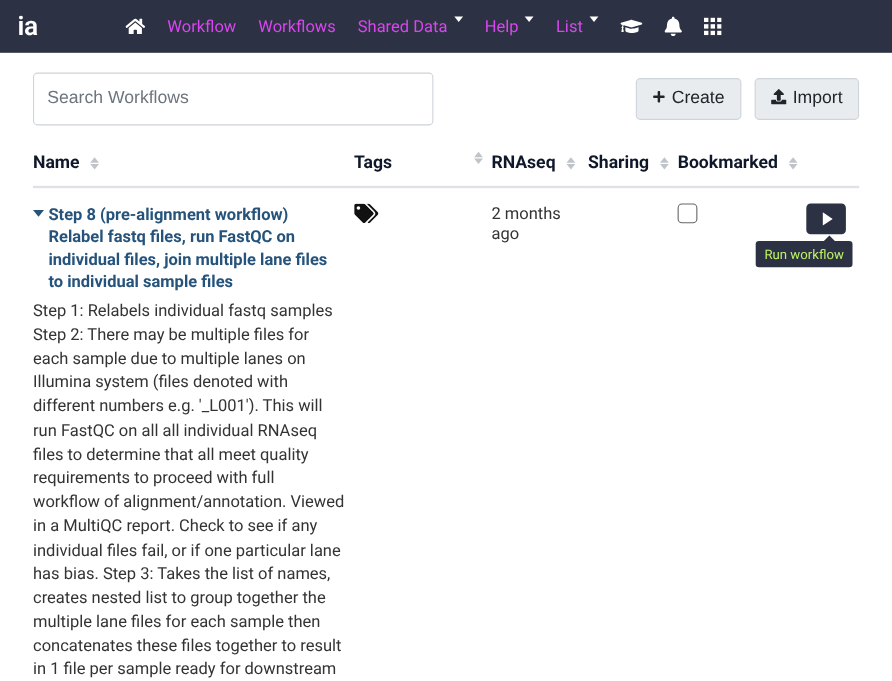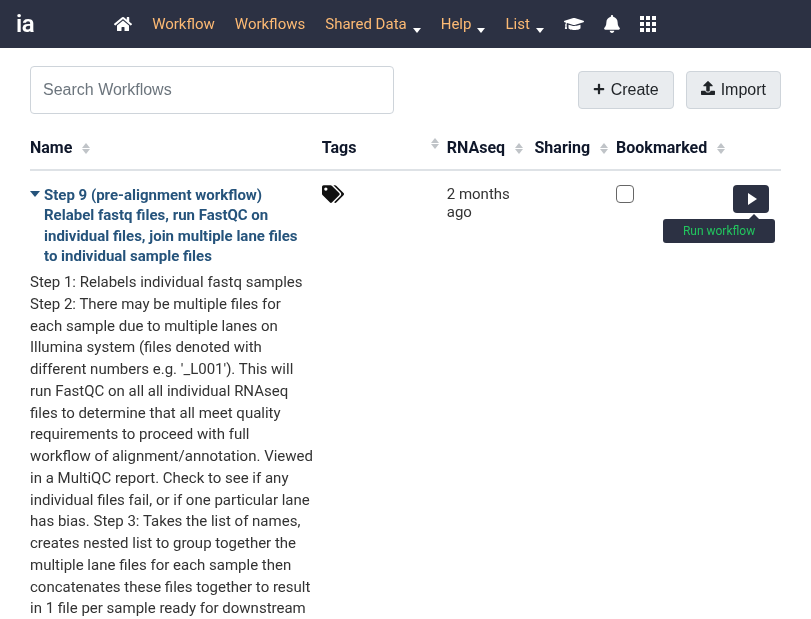--- a/index.html
+++ b/index.html
@@ -27,25 +27,25 @@
     color: #fff;
     margin-right: 80px;
     letter-spacing: -0.5px;
   }
   .nav-items {
     display: flex;
     align-items: center;
     gap: 20px;
   }
   .nav-item {
-    color: #fdba74;
+    color: #d946ef;
     cursor: pointer;
     font-size: 15px;
     display: flex;
-    align-items: flex-end;
+    align-items: flex-start;
     gap: 4px;
   }
   .nav-icon-only svg { display:block; }
   .caret-down {
     width: 0; height: 0;
     border-left: 4px solid transparent;
     border-right: 4px solid transparent;
     border-top: 5px solid #fff;
     margin-left: 2px;
   }
@@ -168,23 +168,23 @@
     border-top: 6px solid transparent;
     border-bottom: 6px solid transparent;
     border-left: 9px solid #fff;
     margin-left: 2px;
   }
   .tooltip {
     position: absolute;
     top: 34px;
     right: -6px;
     background: #2c3143;
-    color: #22c55e;
+    color: #bef264;
     font-size: 12px;
-    padding: 5px 20px;
+    padding: 5px 8px;
     border-radius: 3px;
     white-space: nowrap;
   }
   .tooltip::before {
     content: "";
     position: absolute;
     top: -5px;
     right: 16px;
     border-left: 5px solid transparent;
     border-right: 5px solid transparent;
@@ -307,21 +307,21 @@
             </span>
         </th>
         <th class="col-actions"></th>
       </tr>
     </thead>
     <tbody>
       <tr>
         <td class="col-name">
           <div class="wf-title">
             <span class="caret"></span>
-            <span>Step 9 (pre-alignment workflow) Relabel fastq files, run FastQC on individual files, join multiple lane files to individual sample files</span>
+            <span>Step 8 (pre-alignment workflow) Relabel fastq files, run FastQC on individual files, join multiple lane files to individual sample files</span>
           </div>
           <div class="wf-desc">Step 1: Relabels individual fastq samples Step 2: There may be multiple files for each sample due to multiple lanes on Illumina system (files denoted with different numbers e.g. '_L001'). This will run FastQC on all all individual RNAseq files to determine that all meet quality requirements to proceed with full workflow of alignment/annotation. Viewed in a MultiQC report. Check to see if any individual files fail, or if one particular lane has bias. Step 3: Takes the list of names, creates nested list to group together the multiple lane files for each sample then concatenates these files together to result in 1 file per sample ready for downstream analysis. FastQC is re-run on these files downstream as well. Input 1: List containing</div>
         </td>
         <td class="col-tags">
           <span class="tag-icon">
             <svg width="22" height="18" viewBox="0 0 640 512" fill="#111">
                 <path d="M497.94 225.94L286.06 14.06A48 48 0 00252.12 0H48A48 48 0 000 48v204.12a48 48 0 0014.06 33.94l211.88 211.88a48 48 0 0067.88 0l204.12-204.12a48 48 0 000-67.88zM112 160a48 48 0 1148-48 48 48 0 01-48 48zm513.94 133.82L421.82 497.94a48 48 0 01-67.88 0l-.36-.36 174.06-174.06a90 90 0 000-127.28L331.4 0h48.72a48 48 0 0133.94 14.06l211.88 211.88a48 48 0 010 67.88z"></path>
               </svg>
           </span>
         </td>

